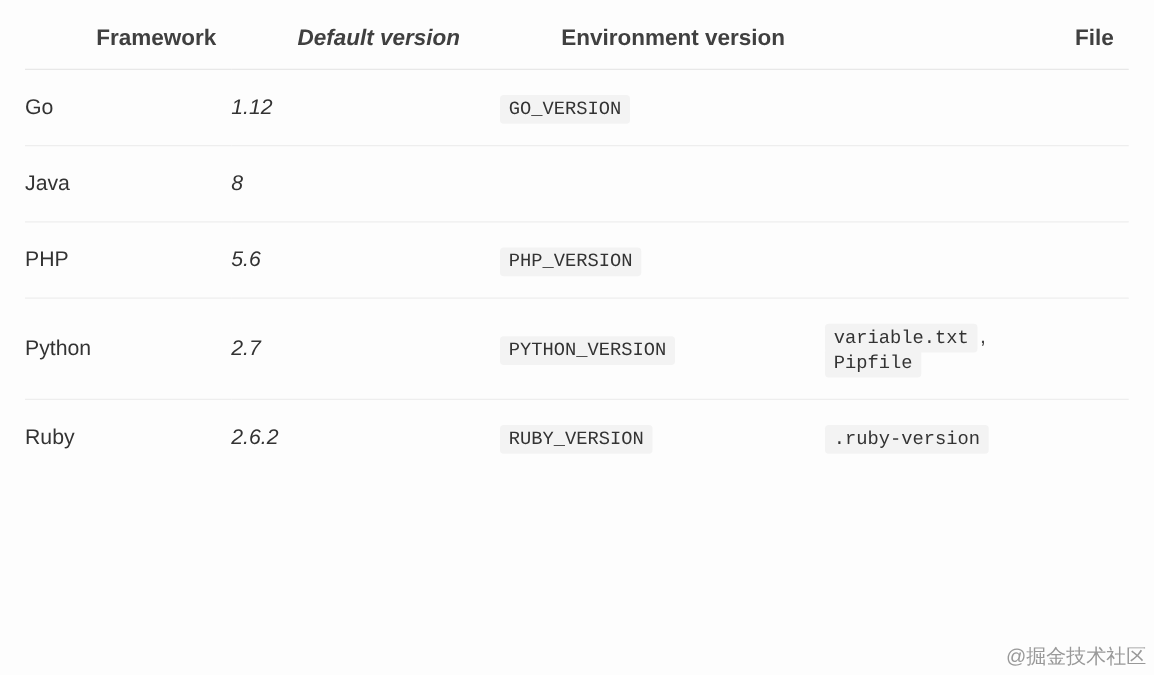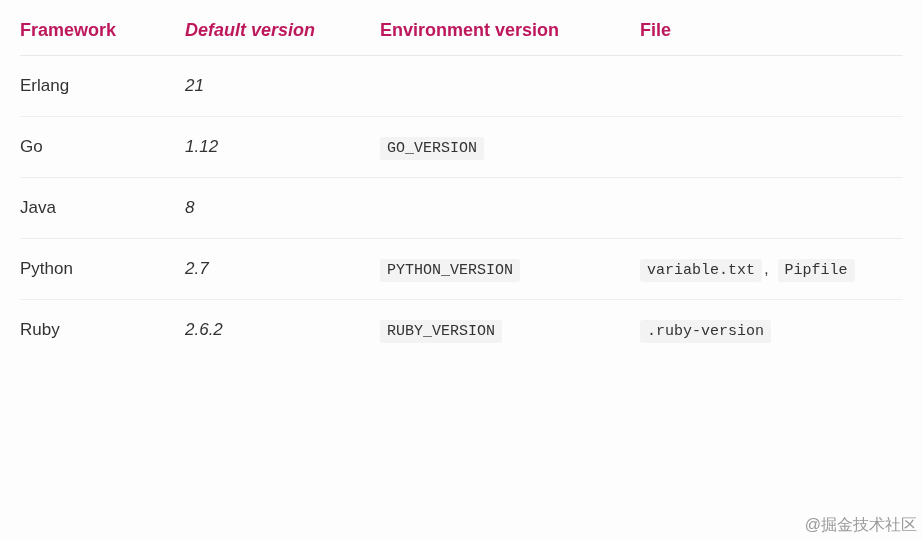--- a/index.html
+++ b/index.html
@@ -10,24 +10,24 @@
       width: 923px;
       height: 540px;
       padding: 12px 20px 0 20px;
       position: relative;
     }
     table {
       width: 100%;
       border-collapse: collapse;
     }
     thead th {
-      text-align: left;
+      text-align: right;
       font-weight: 700;
       font-size: 18px;
-      color: #be185d;
+      color: #404040;
       padding: 8px 12px 14px 0;
       border-bottom: 1px solid #e8e8e8;
     }
     tbody td {
       font-size: 17px;
       color: #333;
       padding: 20px 12px 20px 0;
       border-bottom: 1px solid #eeeeee;
       vertical-align: middle;
       font-weight: 400;
@@ -40,20 +40,21 @@
     th.col-env, td.col-env { width: 260px; }
     th.col-file, td.col-file { width: auto; }
     code.tag {
       font-family: "SFMono-Regular", Consolas, "Liberation Mono", Menlo, monospace;
       font-size: 15px;
       background: #f3f3f3;
       color: #333;
       padding: 3px 7px;
       border-radius: 3px;
       white-space: nowrap;
+      margin-left: 20px;
     }
     .sep {
       color: #444;
       margin: 0 4px 0 2px;
     }
     .watermark {
       position: absolute;
       right: 6px;
       bottom: 4px;
       font-size: 16px;
@@ -67,35 +68,35 @@
   <thead>
     <tr>
       <th class="col-framework">Framework</th>
       <th class="col-version">Default version</th>
       <th class="col-env">Environment version</th>
       <th class="col-file">File</th>
     </tr>
   </thead>
   <tbody>
       <tr>
-        <td class="col-framework">Erlang</td>
-        <td class="col-version">21</td>
-        <td class="col-env"></td>
-        <td class="col-file"></td>
-      </tr>
-      <tr>
         <td class="col-framework">Go</td>
         <td class="col-version">1.12</td>
         <td class="col-env"><code class="tag">GO_VERSION</code></td>
         <td class="col-file"></td>
       </tr>
       <tr>
         <td class="col-framework">Java</td>
         <td class="col-version">8</td>
         <td class="col-env"></td>
+        <td class="col-file"></td>
+      </tr>
+      <tr>
+        <td class="col-framework">PHP</td>
+        <td class="col-version">5.6</td>
+        <td class="col-env"><code class="tag">PHP_VERSION</code></td>
         <td class="col-file"></td>
       </tr>
       <tr>
         <td class="col-framework">Python</td>
         <td class="col-version">2.7</td>
         <td class="col-env"><code class="tag">PYTHON_VERSION</code></td>
         <td class="col-file"><code class="tag">variable.txt</code><span class="sep">,</span> <code class="tag">Pipfile</code></td>
       </tr>
       <tr>
         <td class="col-framework">Ruby</td>

